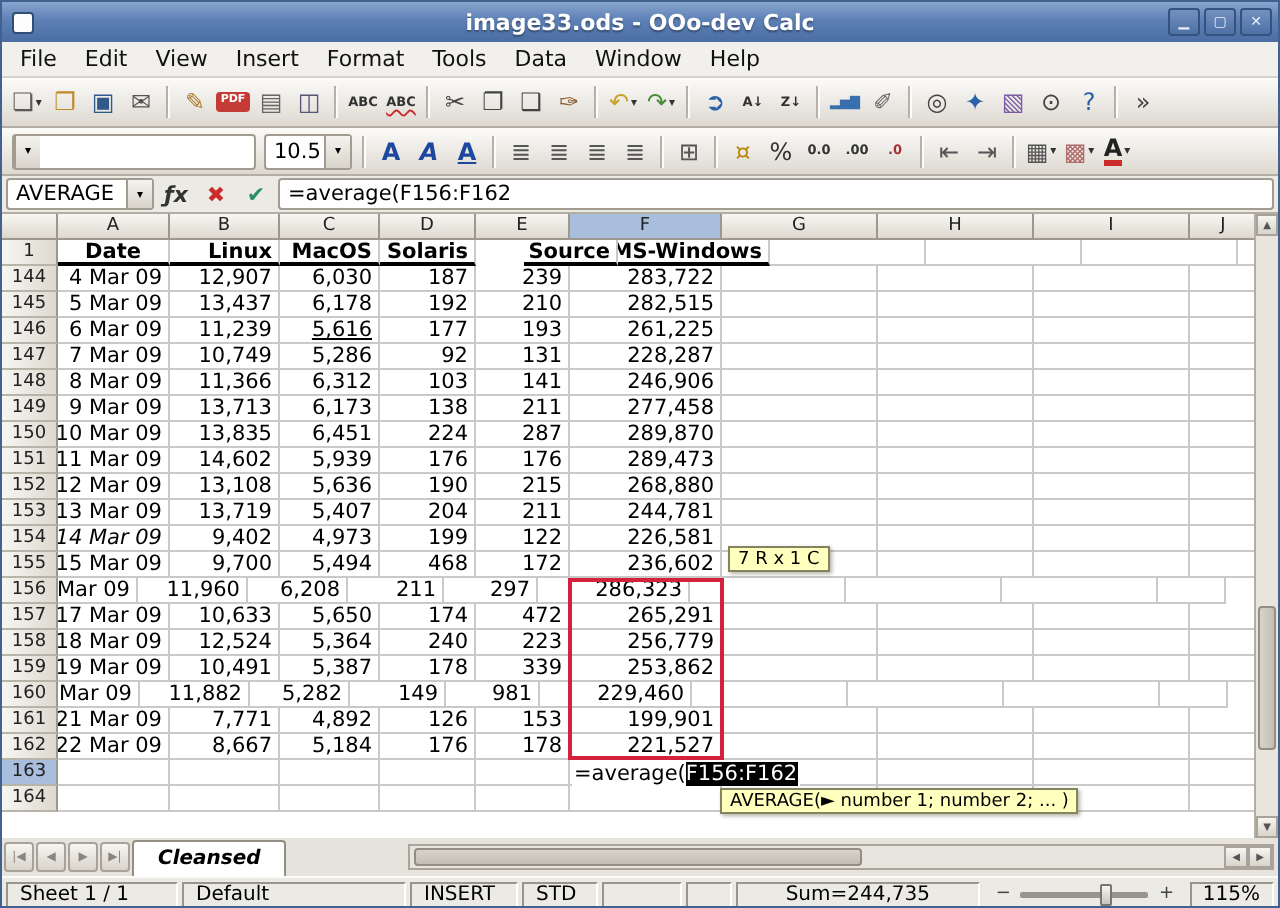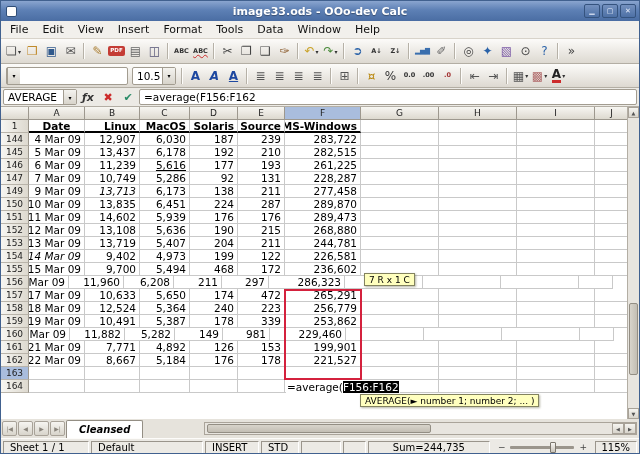--- a/index.html
+++ b/index.html
@@ -319,21 +319,21 @@
           <div class="ch" data-name="column-header-J" style="width: 34px;">J</div>
         </div>
     </div>
     <div data-name="grid-rows">
         <div class="grow" data-name="table-row">
           <div class="rh" data-name="row-header-1">1</div>
           <div class="cell hdr uline center" data-name="cell" style="width: 56px;">Date</div>
           <div class="cell hdr uline" data-name="cell" style="width: 55px;">Linux</div>
           <div class="cell hdr uline" data-name="cell" style="width: 50px;">MacOS</div>
           <div class="cell hdr uline" data-name="cell" style="width: 48px;">Solaris</div>
-          <div class="cell hdr uline" data-name="cell" style="width: 47px;">Source</div>
+          <div class="cell hdr uline" data-name="cell" style="width: 47px; margin-left: 24px;">Source</div>
           <div class="cell hdr uline" data-name="cell" style="width: 76px;">MS-Windows</div>
           <div class="cell hdr" data-name="cell" style="width: 78px;"></div>
           <div class="cell hdr" data-name="cell" style="width: 78px;"></div>
           <div class="cell hdr" data-name="cell" style="width: 78px;"></div>
           <div class="cell hdr" data-name="cell" style="width: 34px;"></div>
         </div>
         <div class="grow" data-name="table-row">
           <div class="rh" data-name="row-header-144">144</div>
           <div class="cell" data-name="cell" style="width: 56px;">4 Mar 09</div>
           <div class="cell" data-name="cell" style="width: 55px;">12,907</div>
@@ -379,23 +379,36 @@
           <div class="cell" data-name="cell" style="width: 50px; text-align: right;">5,286</div>
           <div class="cell" data-name="cell" style="width: 48px;">92</div>
           <div class="cell" data-name="cell" style="width: 47px;">131</div>
           <div class="cell" data-name="cell" style="width: 76px;">228,287</div>
           <div class="cell" data-name="cell" style="width: 78px;"></div>
           <div class="cell" data-name="cell" style="width: 78px;"></div>
           <div class="cell" data-name="cell" style="width: 78px;"></div>
           <div class="cell" data-name="cell" style="width: 34px;"></div>
         </div>
         <div class="grow" data-name="table-row">
+          <div class="rh" data-name="row-header-148">148</div>
+          <div class="cell" data-name="cell" style="width: 56px;">8 Mar 09</div>
+          <div class="cell" data-name="cell" style="width: 55px;">11,366</div>
+          <div class="cell" data-name="cell" style="width: 50px;">6,312</div>
+          <div class="cell" data-name="cell" style="width: 48px;">103</div>
+          <div class="cell" data-name="cell" style="width: 47px;">141</div>
+          <div class="cell" data-name="cell" style="width: 76px;">246,906</div>
+          <div class="cell" data-name="cell" style="width: 78px;"></div>
+          <div class="cell" data-name="cell" style="width: 78px;"></div>
+          <div class="cell" data-name="cell" style="width: 78px;"></div>
+          <div class="cell" data-name="cell" style="width: 34px;"></div>
+        </div>
+        <div class="grow" data-name="table-row">
           <div class="rh" data-name="row-header-149">149</div>
           <div class="cell" data-name="cell" style="width: 56px;">9 Mar 09</div>
-          <div class="cell" data-name="cell" style="width: 55px; font-style: italic;">13,713</div>
+          <div class="cell" data-name="cell" style="width: 55px;">13,713</div>
           <div class="cell" data-name="cell" style="width: 50px;">6,173</div>
           <div class="cell" data-name="cell" style="width: 48px;">138</div>
           <div class="cell" data-name="cell" style="width: 47px;">211</div>
           <div class="cell" data-name="cell" style="width: 76px;">277,458</div>
           <div class="cell" data-name="cell" style="width: 78px;"></div>
           <div class="cell" data-name="cell" style="width: 78px;"></div>
           <div class="cell" data-name="cell" style="width: 78px;"></div>
           <div class="cell" data-name="cell" style="width: 34px;"></div>
         </div>
         <div class="grow" data-name="table-row">

